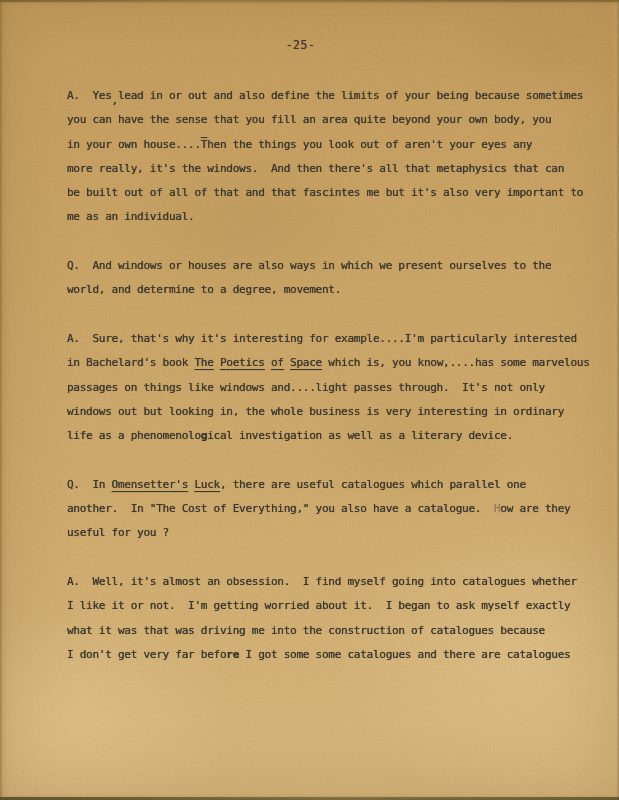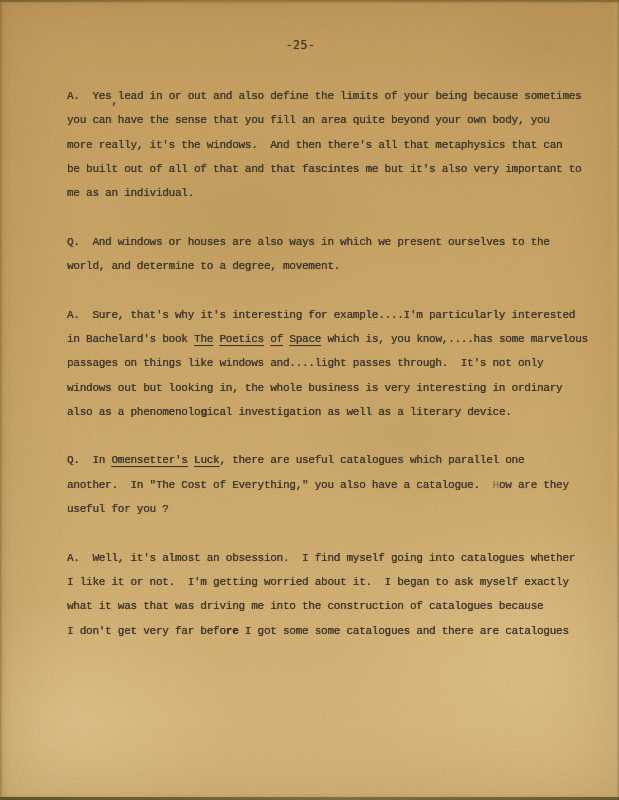--- a/index.html
+++ b/index.html
@@ -48,52 +48,53 @@
   .text-body{
     position:absolute;left:67px;top:84px;right:22px;
     font-family:"DejaVu Sans Mono","Liberation Mono",monospace;
     font-size:11px;line-height:24.3px;
     letter-spacing:-0.25px;
     color:#3e3a2f;
     text-shadow:0 0 0.8px rgba(62,58,47,0.7), 0.3px 0.3px 0.4px rgba(62,58,47,0.35);
     z-index:2;
   }
   .para{margin:0 0 24.3px 0;}
-  .line{white-space:pre;font-family:Liberation Mono, monospace;}
+  .line{white-space:pre;}
   .u{text-decoration:underline;text-underline-offset:2.5px;text-decoration-thickness:1px;}
   .low{display:inline-block;transform:translateY(4.5px);}
   .ob{text-decoration:overline;}
   .b{font-weight:bold;}
   .f{opacity:0.4;}
 </style>
 </head>
 <body>
 
 <div class="page">
 
   <div class="pagenum">-25-</div>
 
   <div class="text-body">
       <div class="para">
         <div class="line"><span>A.  Yes</span><span class="low">,</span><span>lead in or out and also define the limits of your being because sometimes</span></div>
         <div class="line"><span>you can have the sense that you fill an area quite beyond your own body, you</span></div>
+        <div class="line"><span>in your own house....</span><span class="ob">T</span><span>hen the things you look out of aren't your eyes any</span></div>
         <div class="line"><span>more really, it's the windows.  And then there's all that metaphysics that can</span></div>
         <div class="line"><span>be built out of all of that and that fascintes me but it's also very important to</span></div>
         <div class="line"><span>me as an individual.</span></div>
       </div>
       <div class="para">
         <div class="line"><span>Q.  And windows or houses are also ways in which we present ourselves to the</span></div>
         <div class="line"><span>world, and determine to a degree, movement.</span></div>
       </div>
       <div class="para">
         <div class="line"><span>A.  Sure, that's why it's interesting for example....I'm particularly interested</span></div>
         <div class="line"><span>in Bachelard's book </span><span class="u">The</span><span> </span><span class="u">Poetics</span><span> </span><span class="u">of</span><span> </span><span class="u">Space</span><span> which is, you know,....has some marvelous</span></div>
         <div class="line"><span>passages on things like windows and....light passes through.  It's not only</span></div>
         <div class="line"><span>windows out but looking in, the whole business is very interesting in ordinary</span></div>
-        <div class="line"><span>also as a phenomenolo</span><span class="b">g</span><span>ical investigation as well as a literary device.</span></div>
+        <div class="line"><span>life as a phenomenolo</span><span class="b">g</span><span>ical investigation as well as a literary device.</span></div>
       </div>
       <div class="para">
         <div class="line"><span>Q.  In </span><span class="u">Omensetter's</span><span> </span><span class="u">Luck</span><span>, there are useful catalogues which parallel one</span></div>
         <div class="line"><span>another.  In "The Cost of Everything," you also have a catalogue.  </span><span class="f">H</span><span>ow are they</span></div>
         <div class="line"><span>useful for you ?</span></div>
       </div>
       <div class="para">
         <div class="line"><span>A.  Well, it's almost an obsession.  I find myself going into catalogues whether</span></div>
         <div class="line"><span>I like it or not.  I'm getting worried about it.  I began to ask myself exactly</span></div>
         <div class="line"><span>what it was that was driving me into the construction of catalogues because</span></div>

